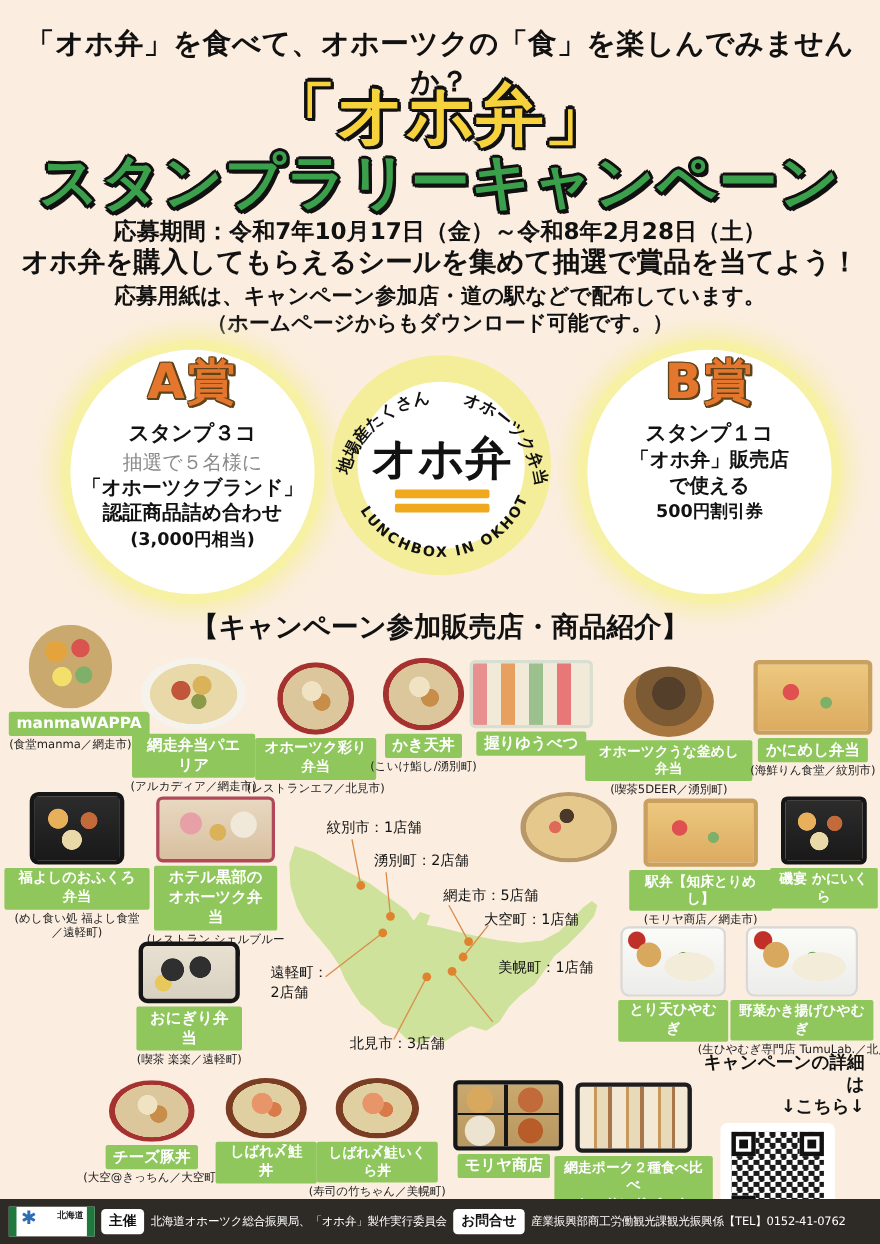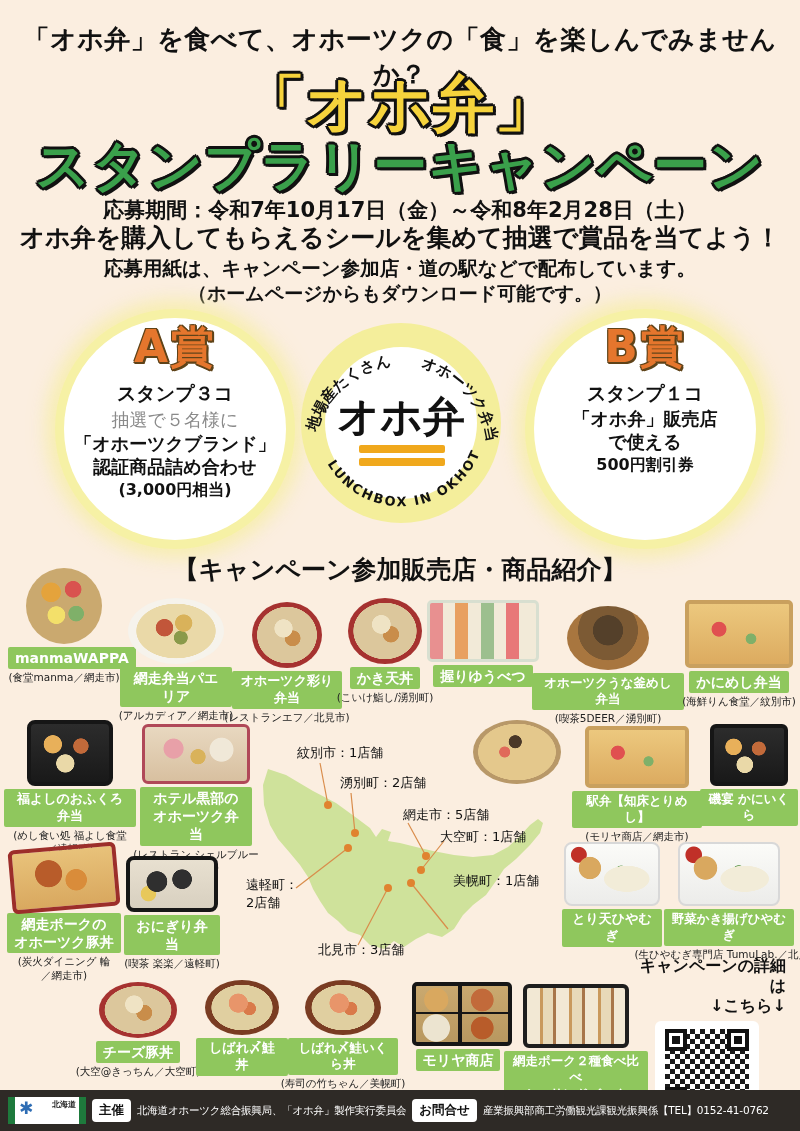--- a/index.html
+++ b/index.html
@@ -243,27 +243,20 @@
   </div>
   <span class="ml ml1">紋別市：1店舗</span>
   <span class="ml ml2">湧別町：2店舗</span>
   <span class="ml ml3">網走市：5店舗</span>
   <span class="ml ml4">大空町：1店舗</span>
   <span class="ml ml5">遠軽町：
 2店舗</span>
   <span class="ml ml6">美幌町：1店舗</span>
   <span class="ml ml7">北見市：3店舗</span>
 
-  <div class="card p13">
-    <div class="ph v-slant-tray"></div>
-    <div class="plabel">網走ポークの
-オホーツク豚丼</div>
-    <div class="pattr">(炭火ダイニング 輪
-／網走市)</div>
-  </div>
   <div class="card p14">
     <div class="ph v-onigiri"></div>
     <div class="plabel">おにぎり弁当</div>
     <div class="pattr">(喫茶 楽楽／遠軽町)</div>
   </div>
   <div class="card p15">
     <div class="ph v-hiyamugi"></div>
     <div class="plabel">とり天ひやむぎ</div>
   </div>
   <div class="card p16">

